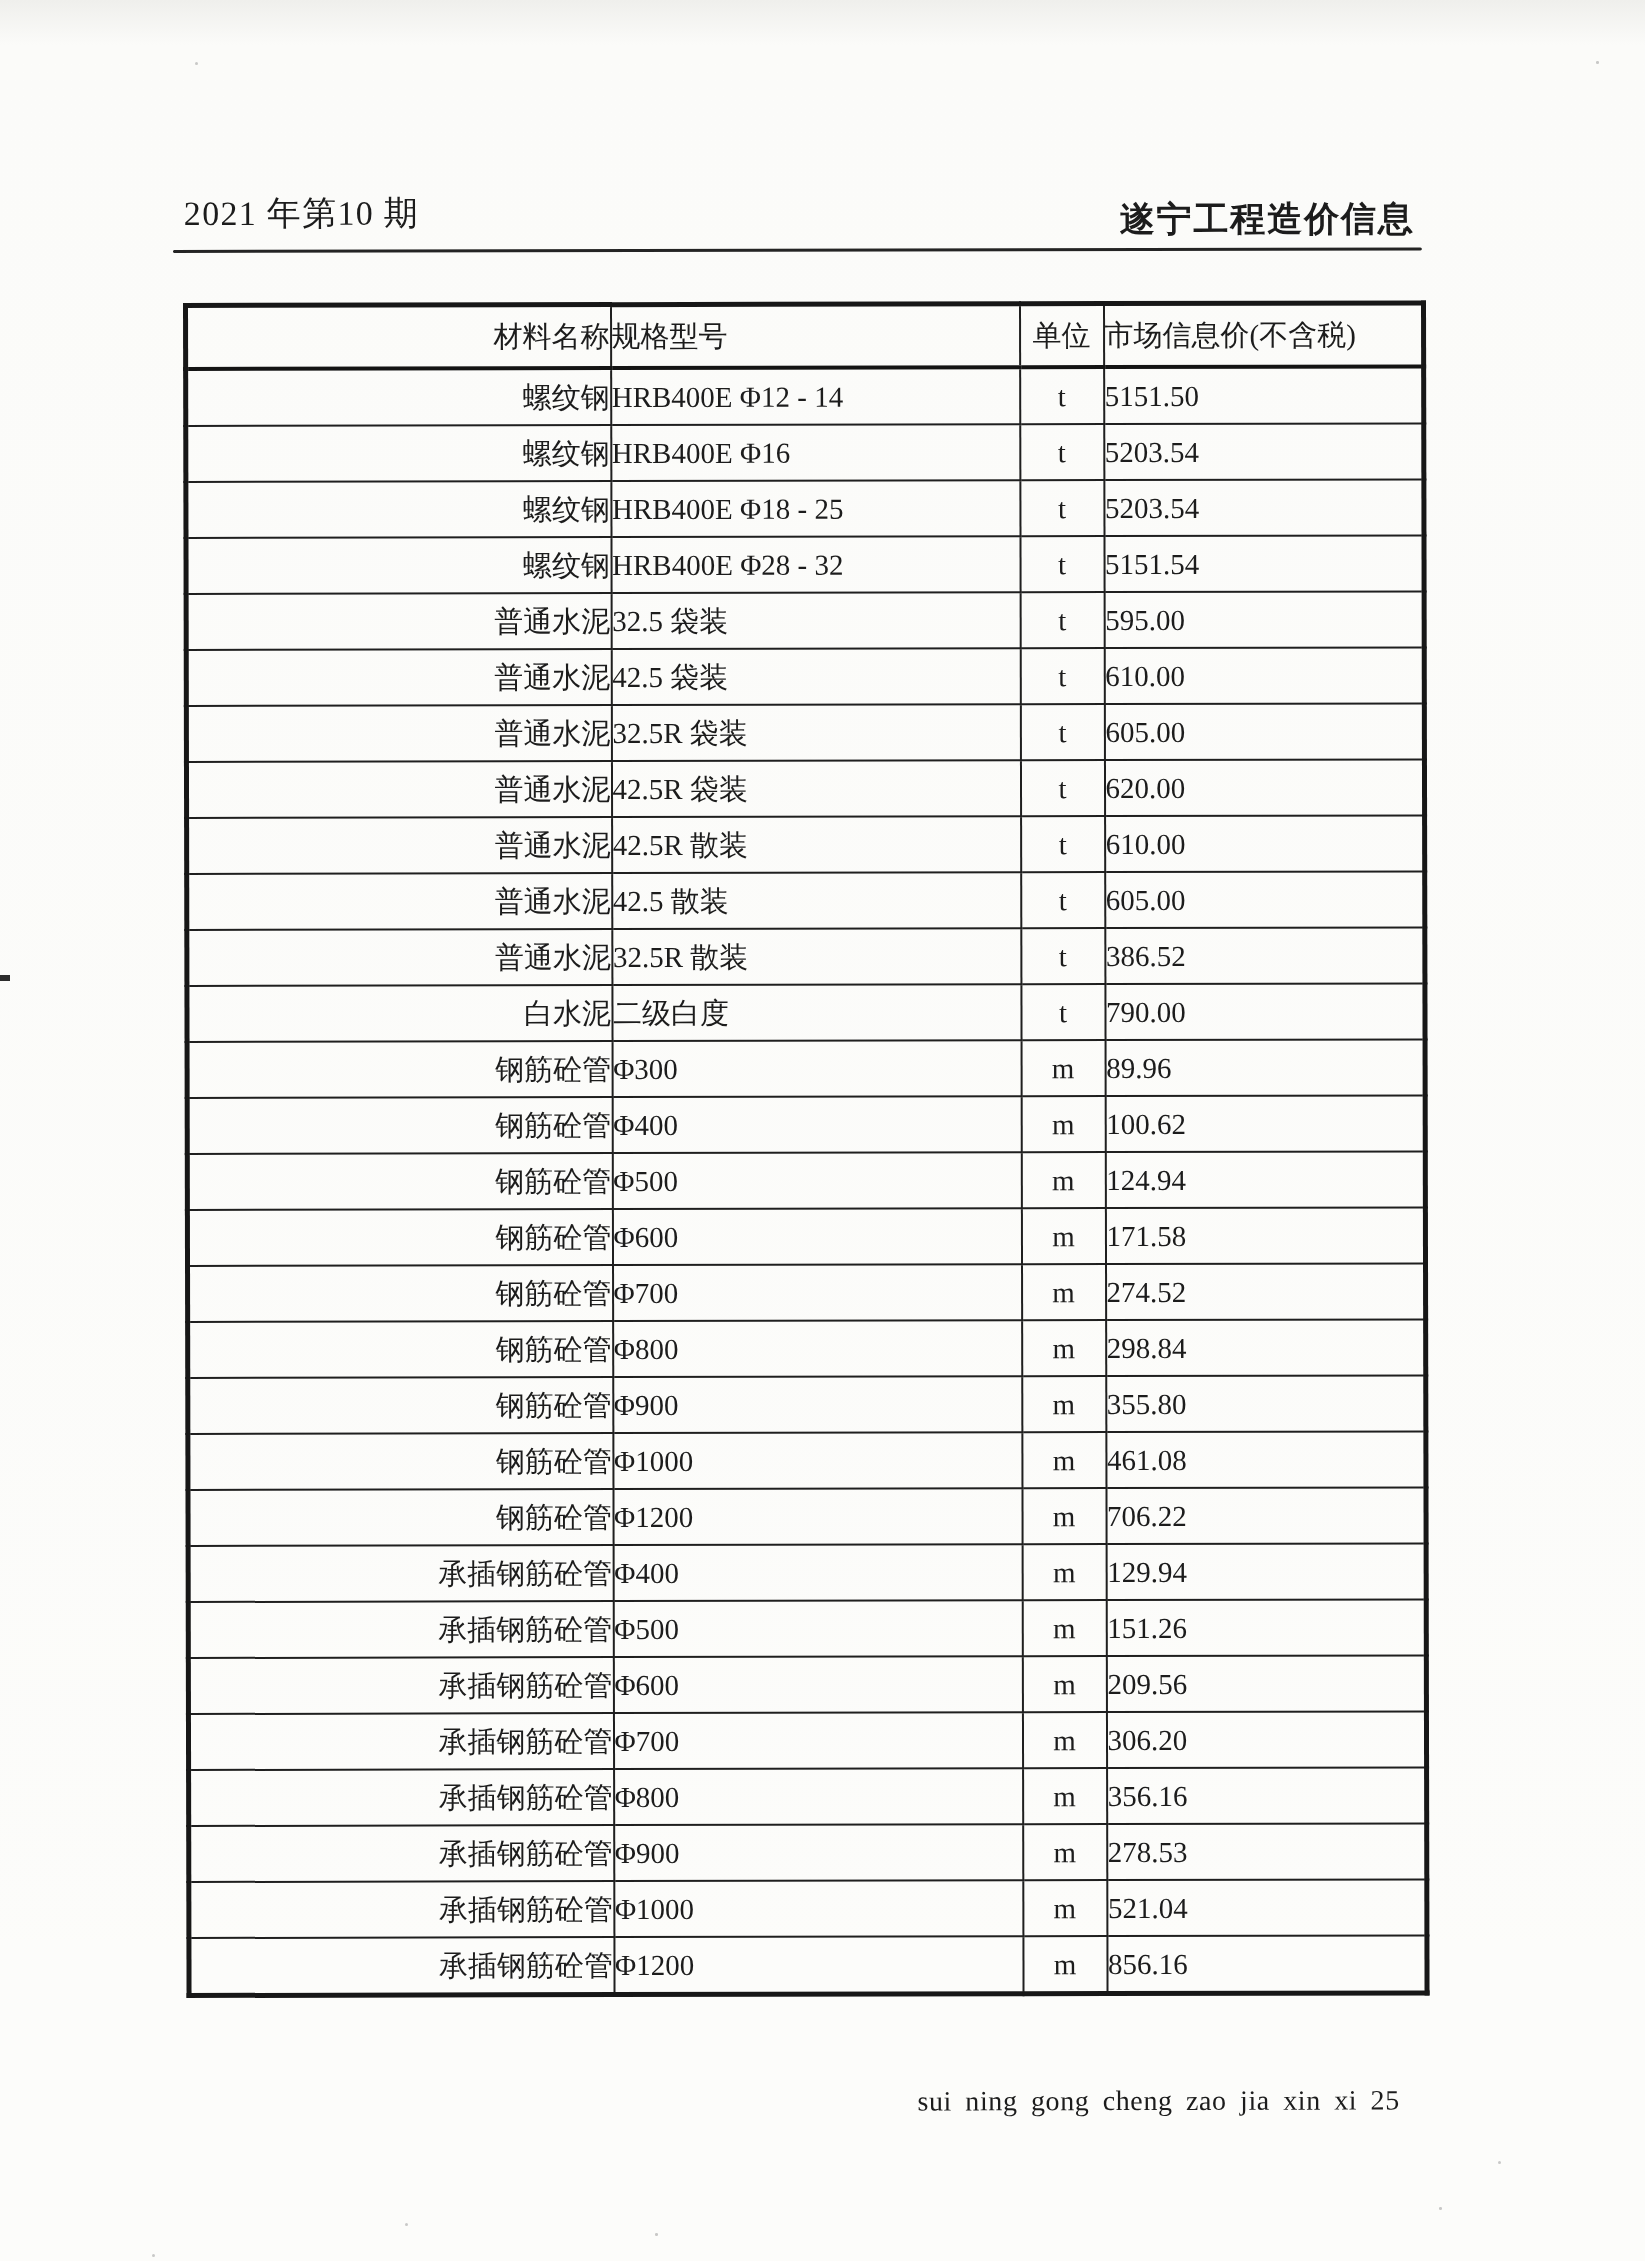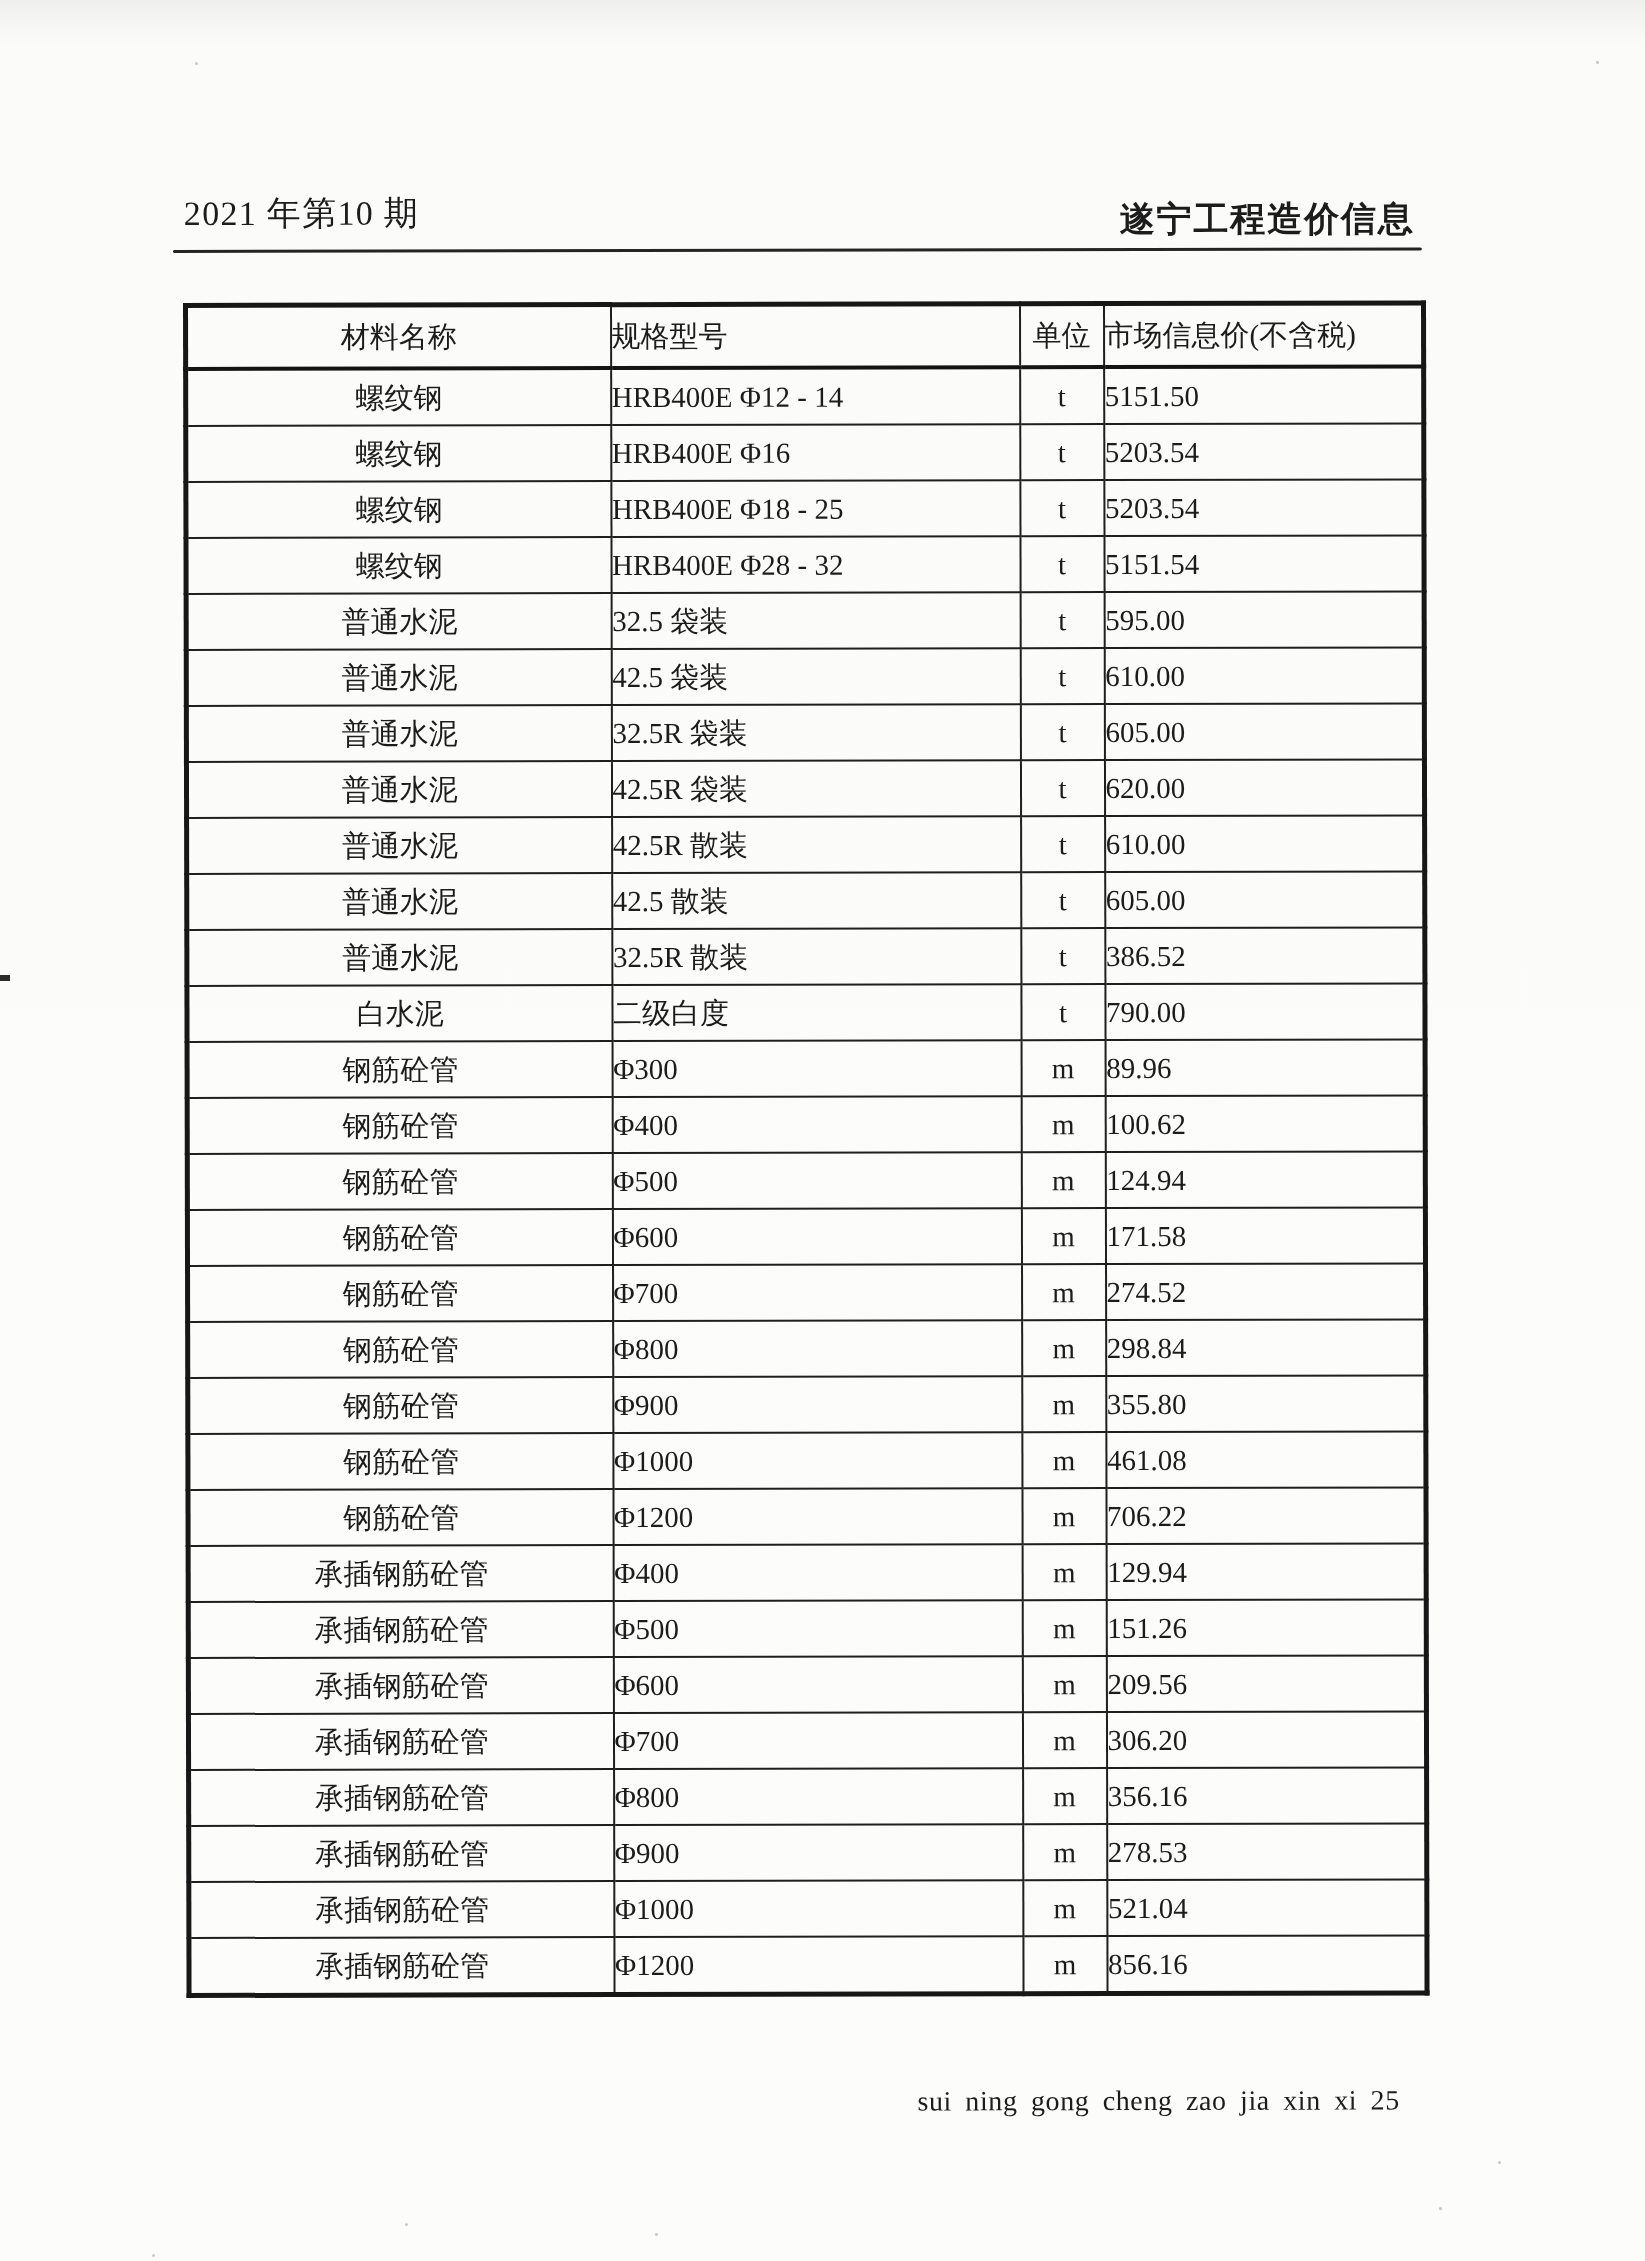--- a/index.html
+++ b/index.html
@@ -67,21 +67,21 @@
     vertical-align: middle;
     padding: 0;
     overflow: hidden;
     white-space: nowrap;
   }
   table.price thead th {
     height: 59px;
     border-bottom: 4.5px solid #141414;
   }
   table.price td { height: 54px; }
-  .c1 { text-align: center; padding-left: 19.3px; }
+  .c1 { text-align: right; padding-left: 19.3px; }
   .c2 { text-align: left; padding-left: 18px; margin-left: 25px; }
   .c3 { text-align: center; }
   .c4 { text-align: left; }
   .pg-footer {
     position: absolute;
     right: 249px;
     top: 2087px;
     font-size: 28px;
     word-spacing: 5.8px;
     letter-spacing: 0.6px;

